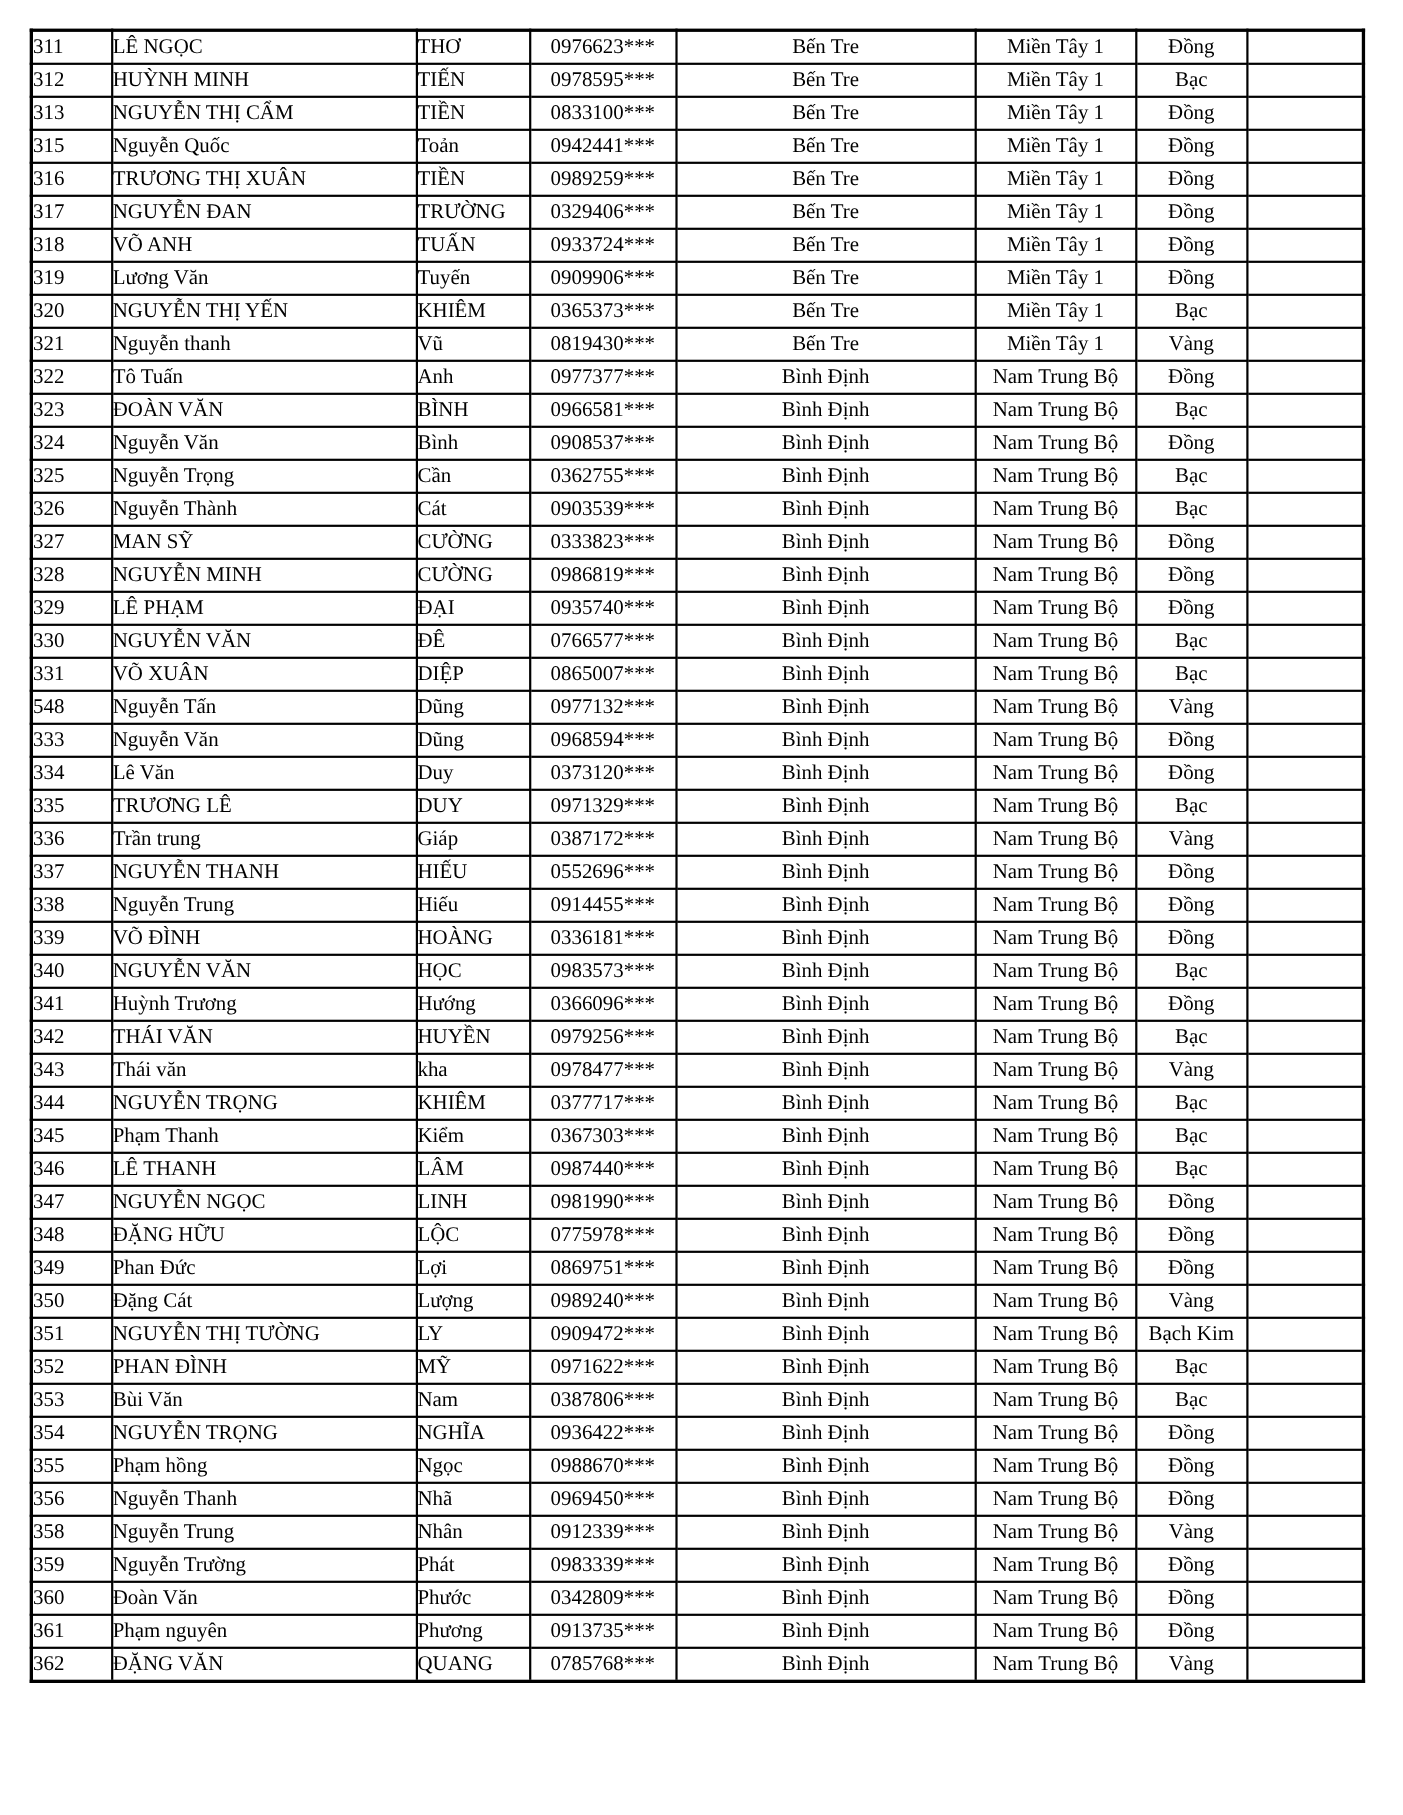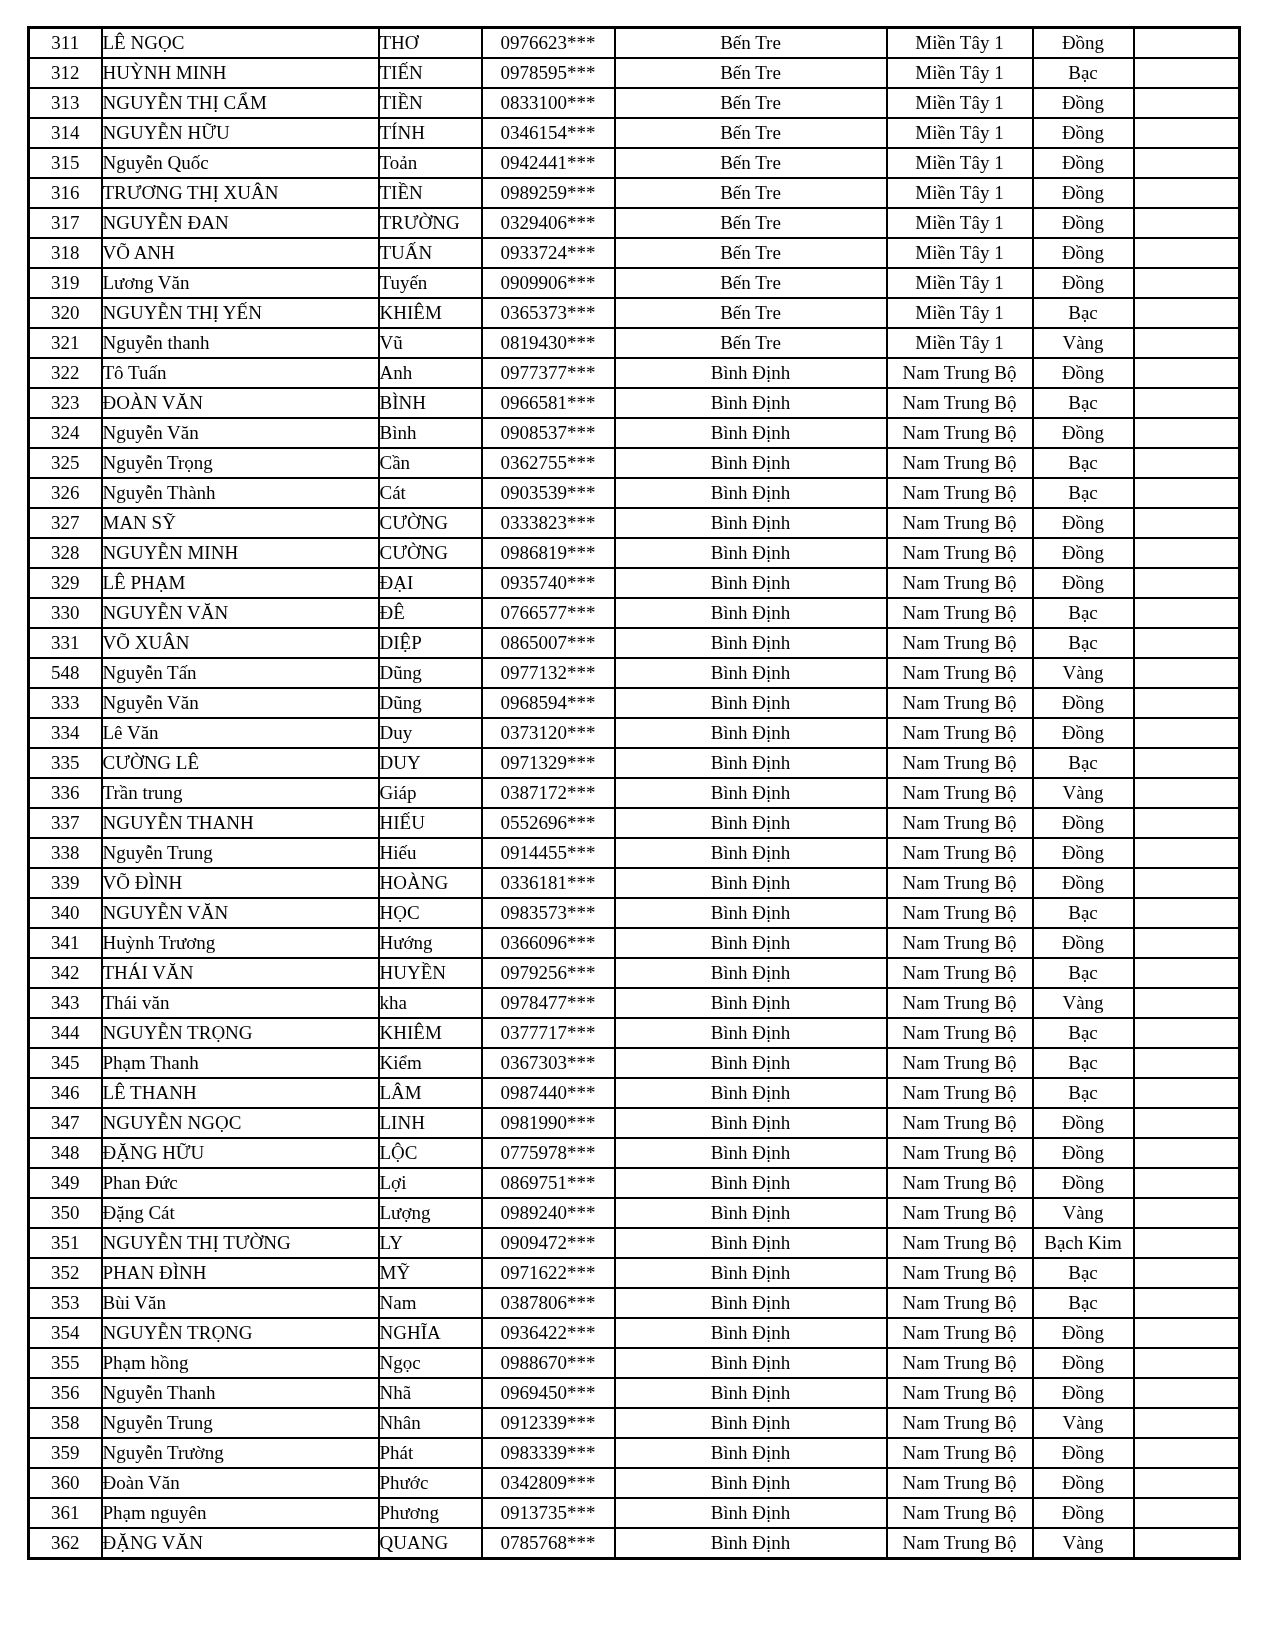--- a/index.html
+++ b/index.html
@@ -30,21 +30,21 @@
     font-family: "Liberation Serif", serif;
     font-size: 19px;
     line-height: 28px;
     white-space: nowrap;
     overflow: hidden;
     vertical-align: middle;
   }
   td.c-stt {
     font-family: "Liberation Sans", sans-serif;
     font-size: 19px;
-    text-align: center;
+    text-align: left;
     padding-right: 4px;
   }
   td.c-family, td.c-given {
     text-align: left;
     padding-left: 6px;
   }
   td.c-phone, td.c-province, td.c-region, td.c-tier, td.c-note {
     text-align: center;
   }
 </style>
@@ -88,30 +88,20 @@
           <td class="c-stt">313</td>
           <td class="c-family">NGUYỄN THỊ CẨM</td>
           <td class="c-given">TIỀN</td>
           <td class="c-phone">0833100***</td>
           <td class="c-province">Bến Tre</td>
           <td class="c-region">Miền Tây 1</td>
           <td class="c-tier">Đồng</td>
           <td class="c-note"></td>
         </tr>
         <tr>
-          <td class="c-stt">314</td>
-          <td class="c-family">NGUYỄN HỮU</td>
-          <td class="c-given">TÍNH</td>
-          <td class="c-phone">0346154***</td>
-          <td class="c-province">Bến Tre</td>
-          <td class="c-region">Miền Tây 1</td>
-          <td class="c-tier">Đồng</td>
-          <td class="c-note"></td>
-        </tr>
-        <tr>
           <td class="c-stt">315</td>
           <td class="c-family">Nguyễn Quốc</td>
           <td class="c-given">Toản</td>
           <td class="c-phone">0942441***</td>
           <td class="c-province">Bến Tre</td>
           <td class="c-region">Miền Tây 1</td>
           <td class="c-tier">Đồng</td>
           <td class="c-note"></td>
         </tr>
         <tr>
@@ -299,21 +289,21 @@
           <td class="c-family">Lê Văn</td>
           <td class="c-given">Duy</td>
           <td class="c-phone">0373120***</td>
           <td class="c-province">Bình Định</td>
           <td class="c-region">Nam Trung Bộ</td>
           <td class="c-tier">Đồng</td>
           <td class="c-note"></td>
         </tr>
         <tr>
           <td class="c-stt">335</td>
-          <td class="c-family">CƯỜNG LÊ</td>
+          <td class="c-family">TRƯƠNG LÊ</td>
           <td class="c-given">DUY</td>
           <td class="c-phone">0971329***</td>
           <td class="c-province">Bình Định</td>
           <td class="c-region">Nam Trung Bộ</td>
           <td class="c-tier">Bạc</td>
           <td class="c-note"></td>
         </tr>
         <tr>
           <td class="c-stt">336</td>
           <td class="c-family">Trần trung</td>

